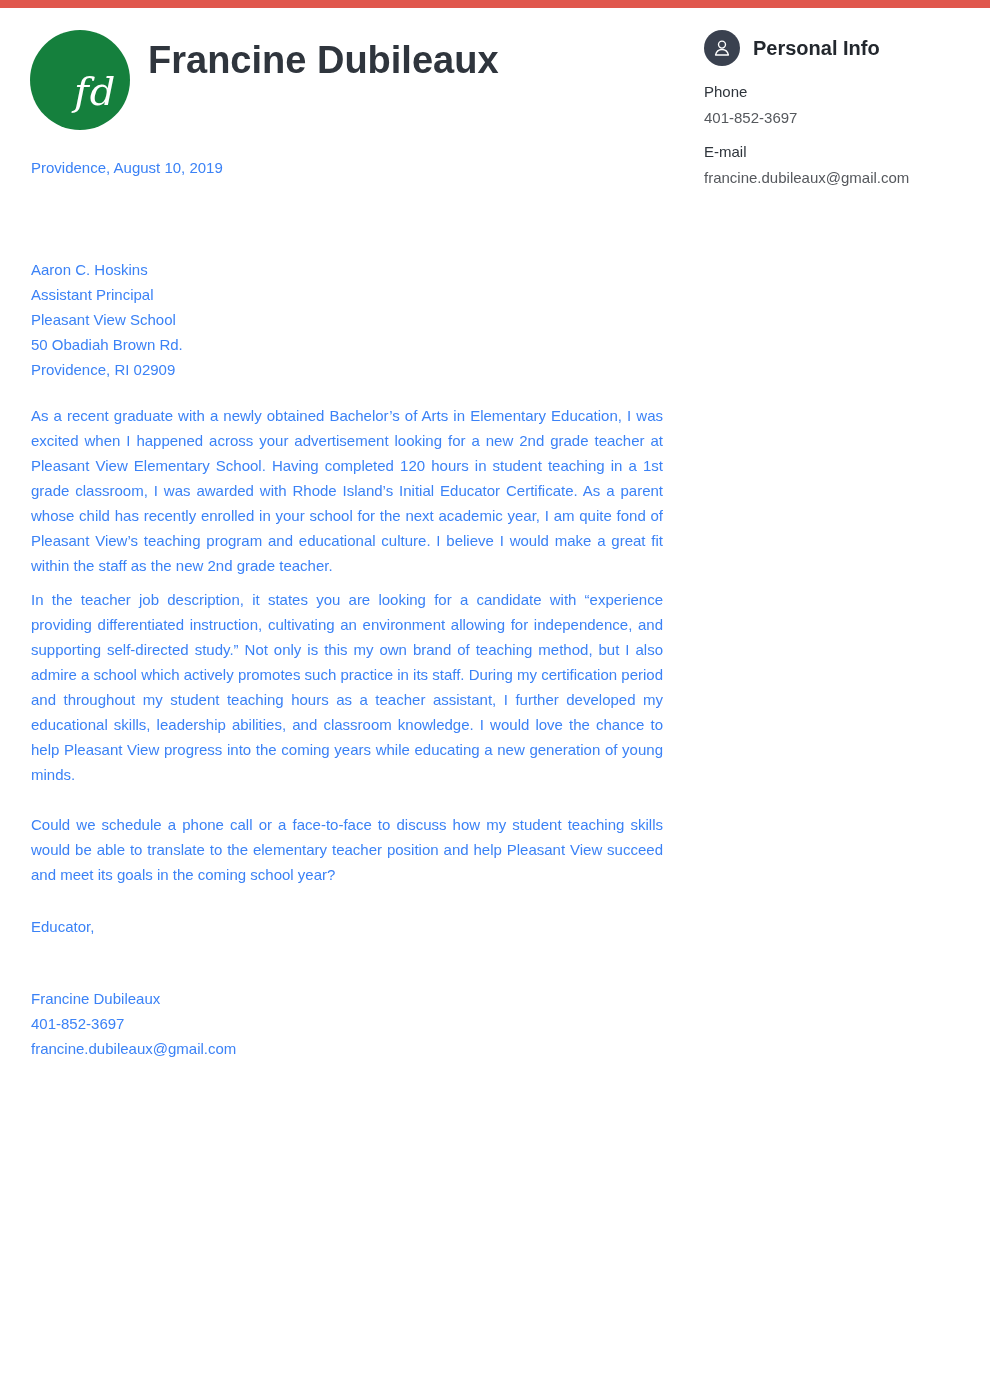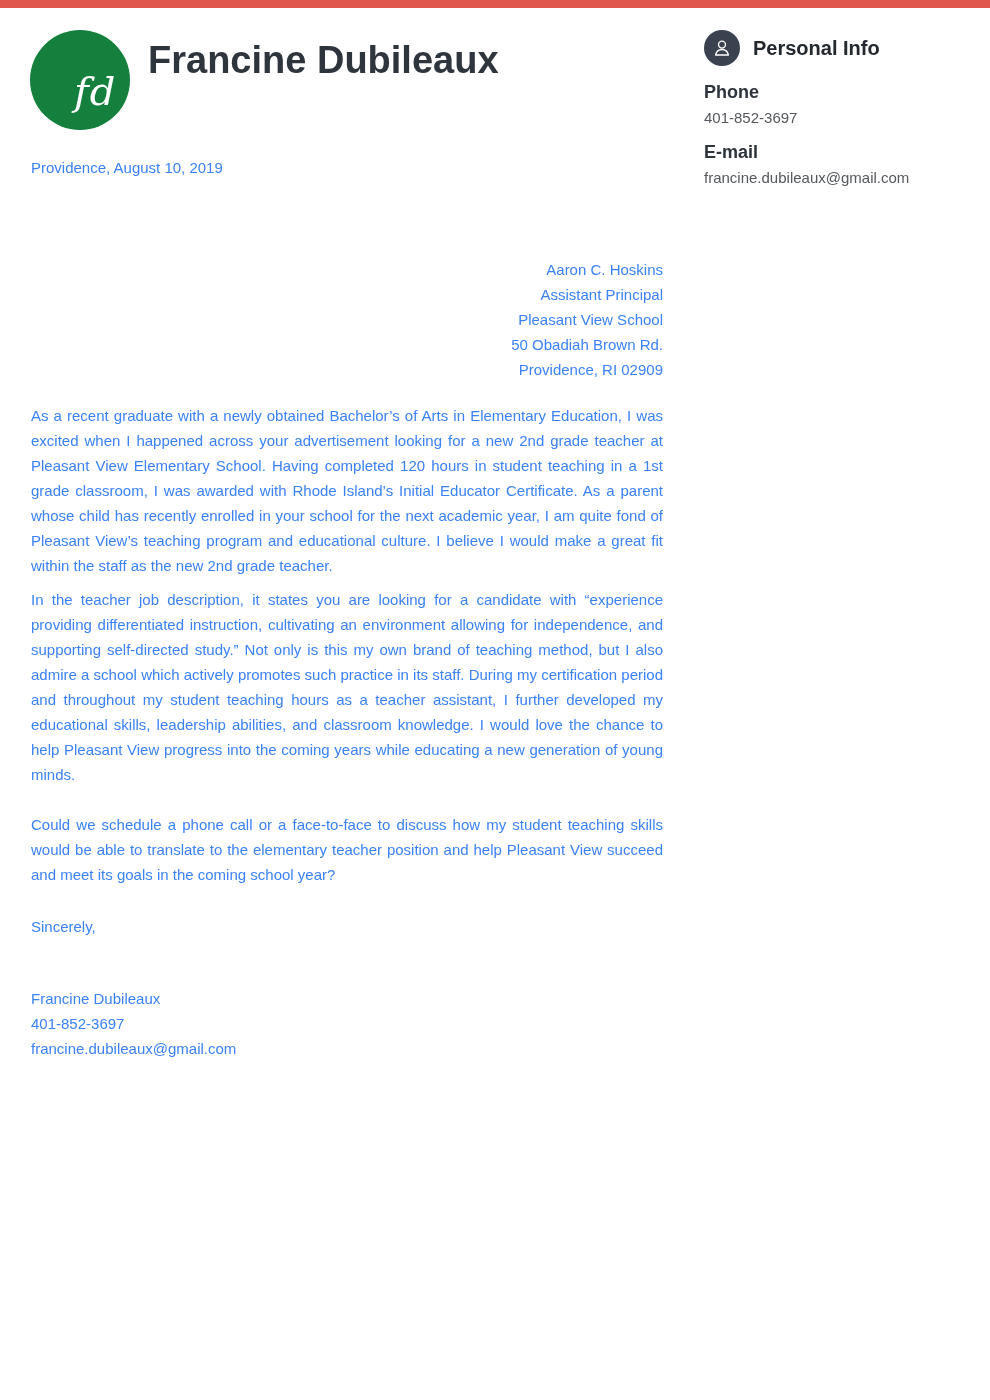--- a/index.html
+++ b/index.html
@@ -70,43 +70,43 @@
     justify-content: center;
   }
   .sidebar-title {
     font-size: 20px;
     font-weight: 700;
     color: #23282e;
   }
   .sidebar-fields { margin-top: 16px; }
   .field { margin-bottom: 14px; }
   .field-label {
-    font-size: 18px;
-    font-weight: 700;
+    font-size: 15px;
+    font-weight: 400;
     color: #2e343b;
     line-height: 20px;
   }
   .field-value {
     font-size: 15px;
     color: #55585d;
     line-height: 20px;
     margin-top: 6px;
   }
 
   
   .letter {
     position: absolute;
     left: 31px; top: 155px;
     width: 632px;
     font-size: 15px;
     line-height: 25px;
     color: #3b82f6;
   }
   .dateline { }
-  .recipient { margin-top: 77px; text-align: right; }
+  .recipient { margin-top: 77px; }
   .para { text-align: justify; }
   .para-1 { margin-top: 21px; }
   .para-2 { margin-top: 9px; }
   .para-3 { margin-top: 25px; }
   .closing { margin-top: 27px; }
   .signature { margin-top: 47px; }
 </style>
 </head>
 <body>
 
@@ -151,21 +151,21 @@
       <div>Assistant Principal</div>
       <div>Pleasant View School</div>
       <div>50 Obadiah Brown Rd.</div>
       <div>Providence, RI 02909</div>
     </div>
 
     <p class="para para-1">As a recent graduate with a newly obtained Bachelor’s of Arts in Elementary Education, I was excited when I happened across your advertisement looking for a new 2nd grade teacher at Pleasant View Elementary School. Having completed 120 hours in student teaching in a 1st grade classroom, I was awarded with Rhode Island’s Initial Educator Certificate. As a parent whose child has recently enrolled in your school for the next academic year, I am quite fond of Pleasant View’s teaching program and educational culture. I believe I would make a great fit within the staff as the new 2nd grade teacher.</p>
     <p class="para para-2">In the teacher job description, it states you are looking for a candidate with “experience providing differentiated instruction, cultivating an environment allowing for independence, and supporting self-directed study.” Not only is this my own brand of teaching method, but I also admire a school which actively promotes such practice in its staff. During my certification period and throughout my student teaching hours as a teacher assistant, I further developed my educational skills, leadership abilities, and classroom knowledge. I would love the chance to help Pleasant View progress into the coming years while educating a new generation of young minds.</p>
     <p class="para para-3">Could we schedule a phone call or a face-to-face to discuss how my student teaching skills would be able to translate to the elementary teacher position and help Pleasant View succeed and meet its goals in the coming school year?</p>
 
-    <p class="closing">Sincerely,</p>
+    <p class="closing">Educator,</p>
 
     <div class="signature">
       <div>Francine Dubileaux</div>
       <div>401-852-3697</div>
       <div>francine.dubileaux@gmail.com</div>
     </div>
   </main>
 
 </div>
 

